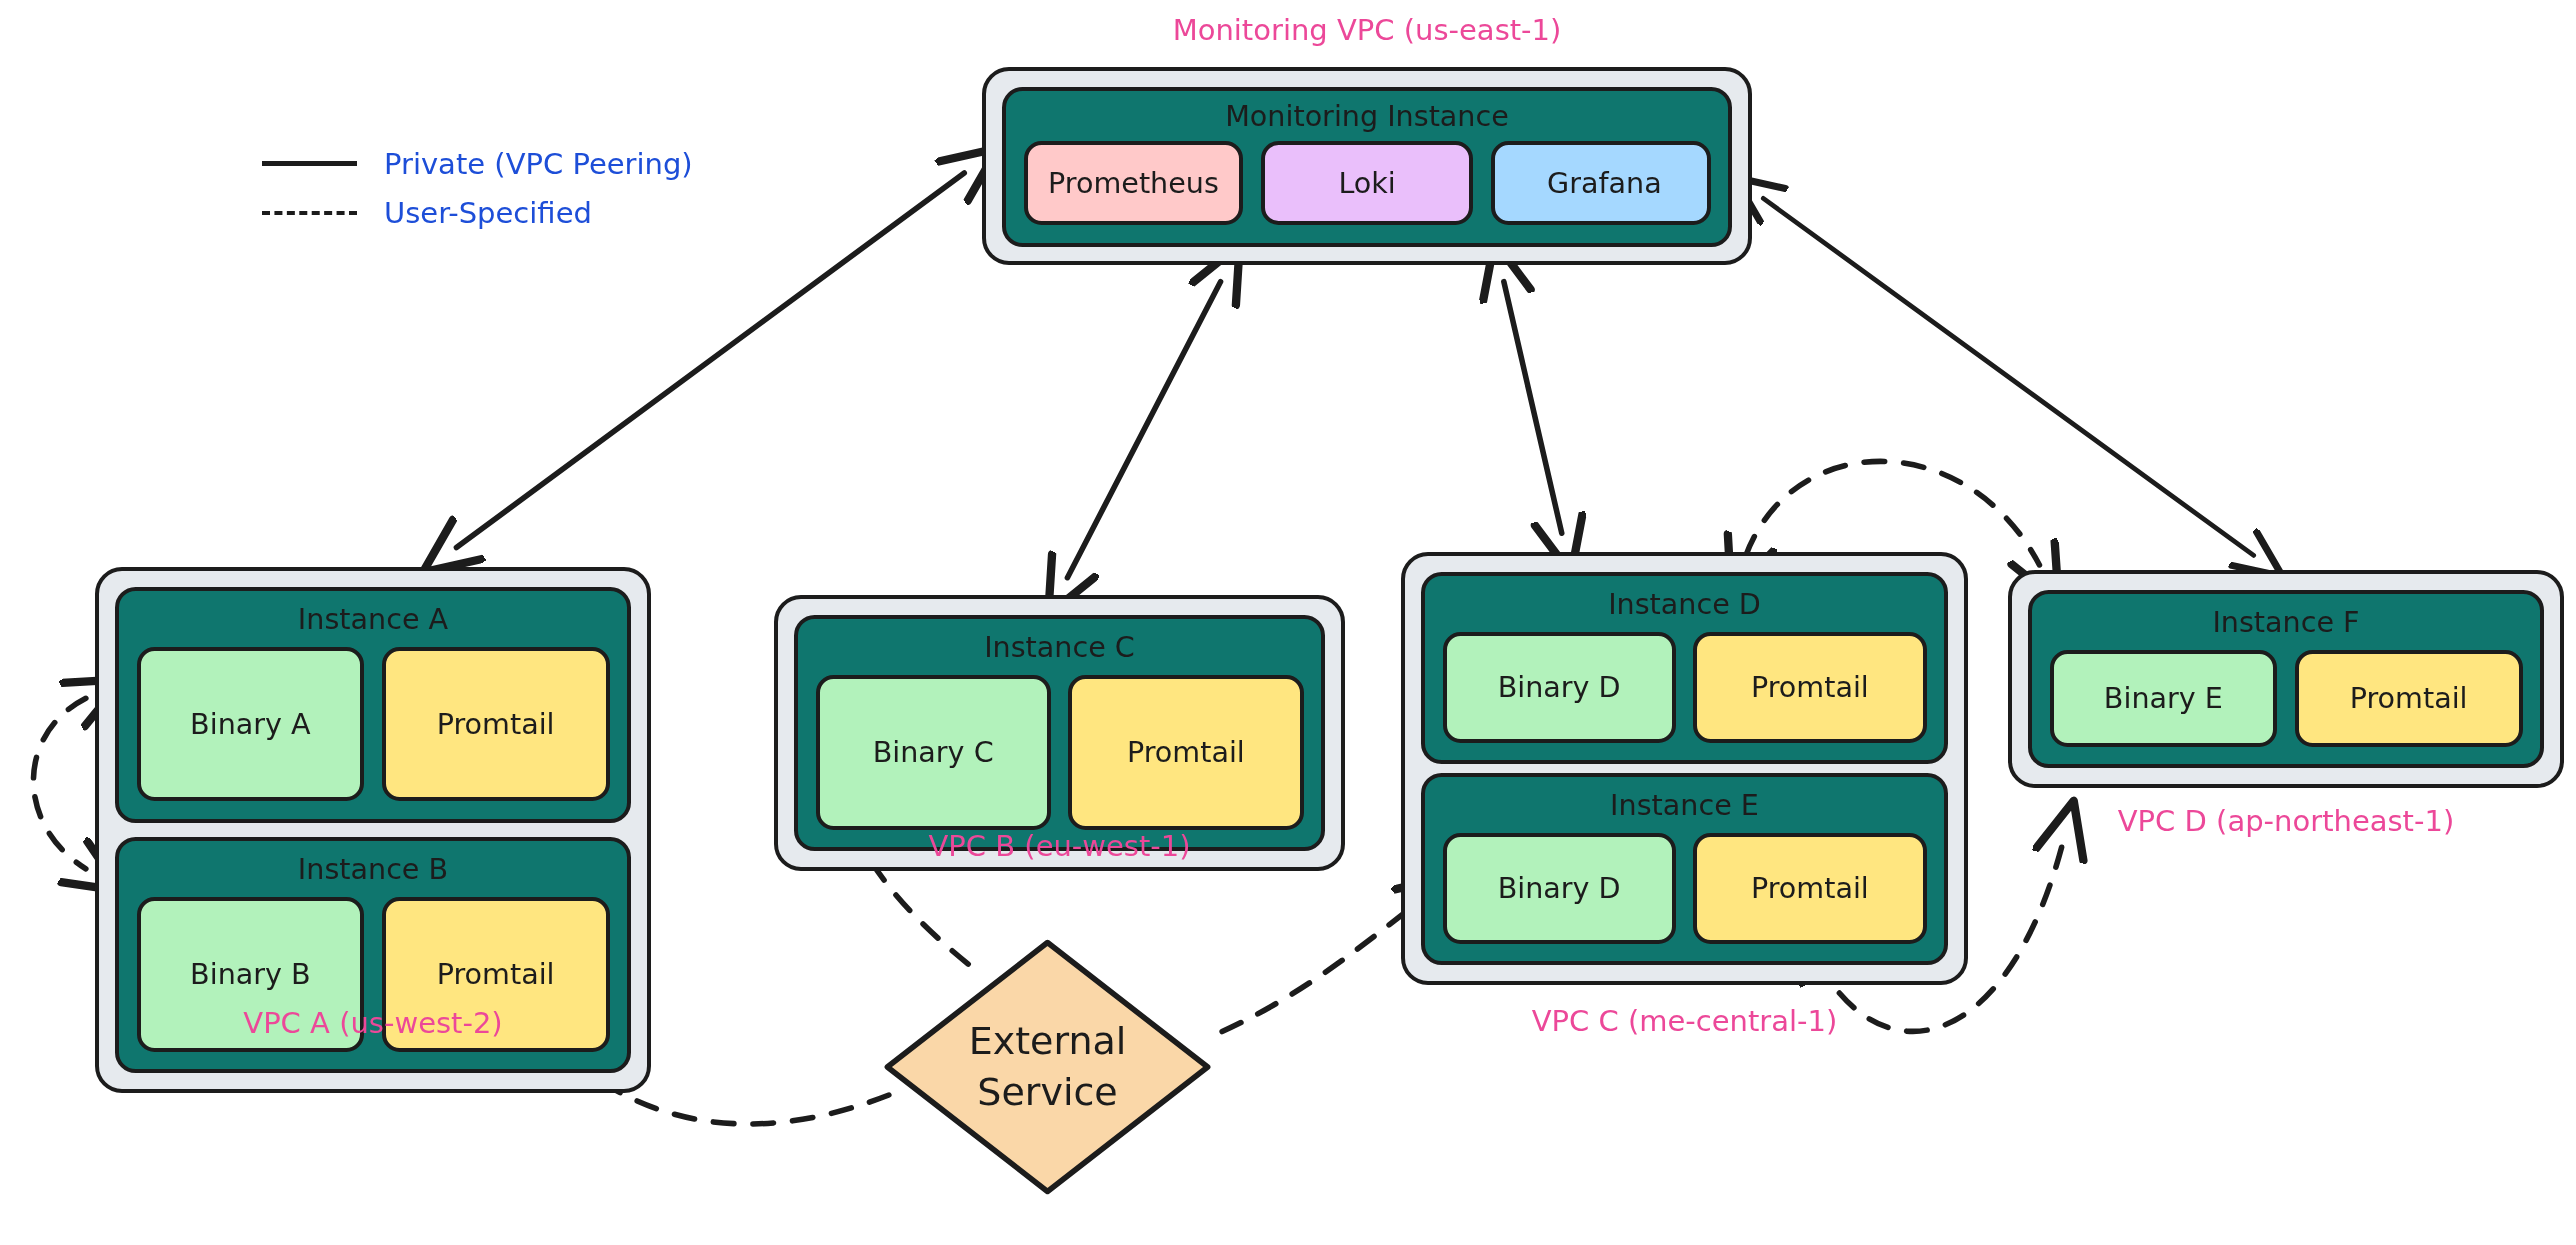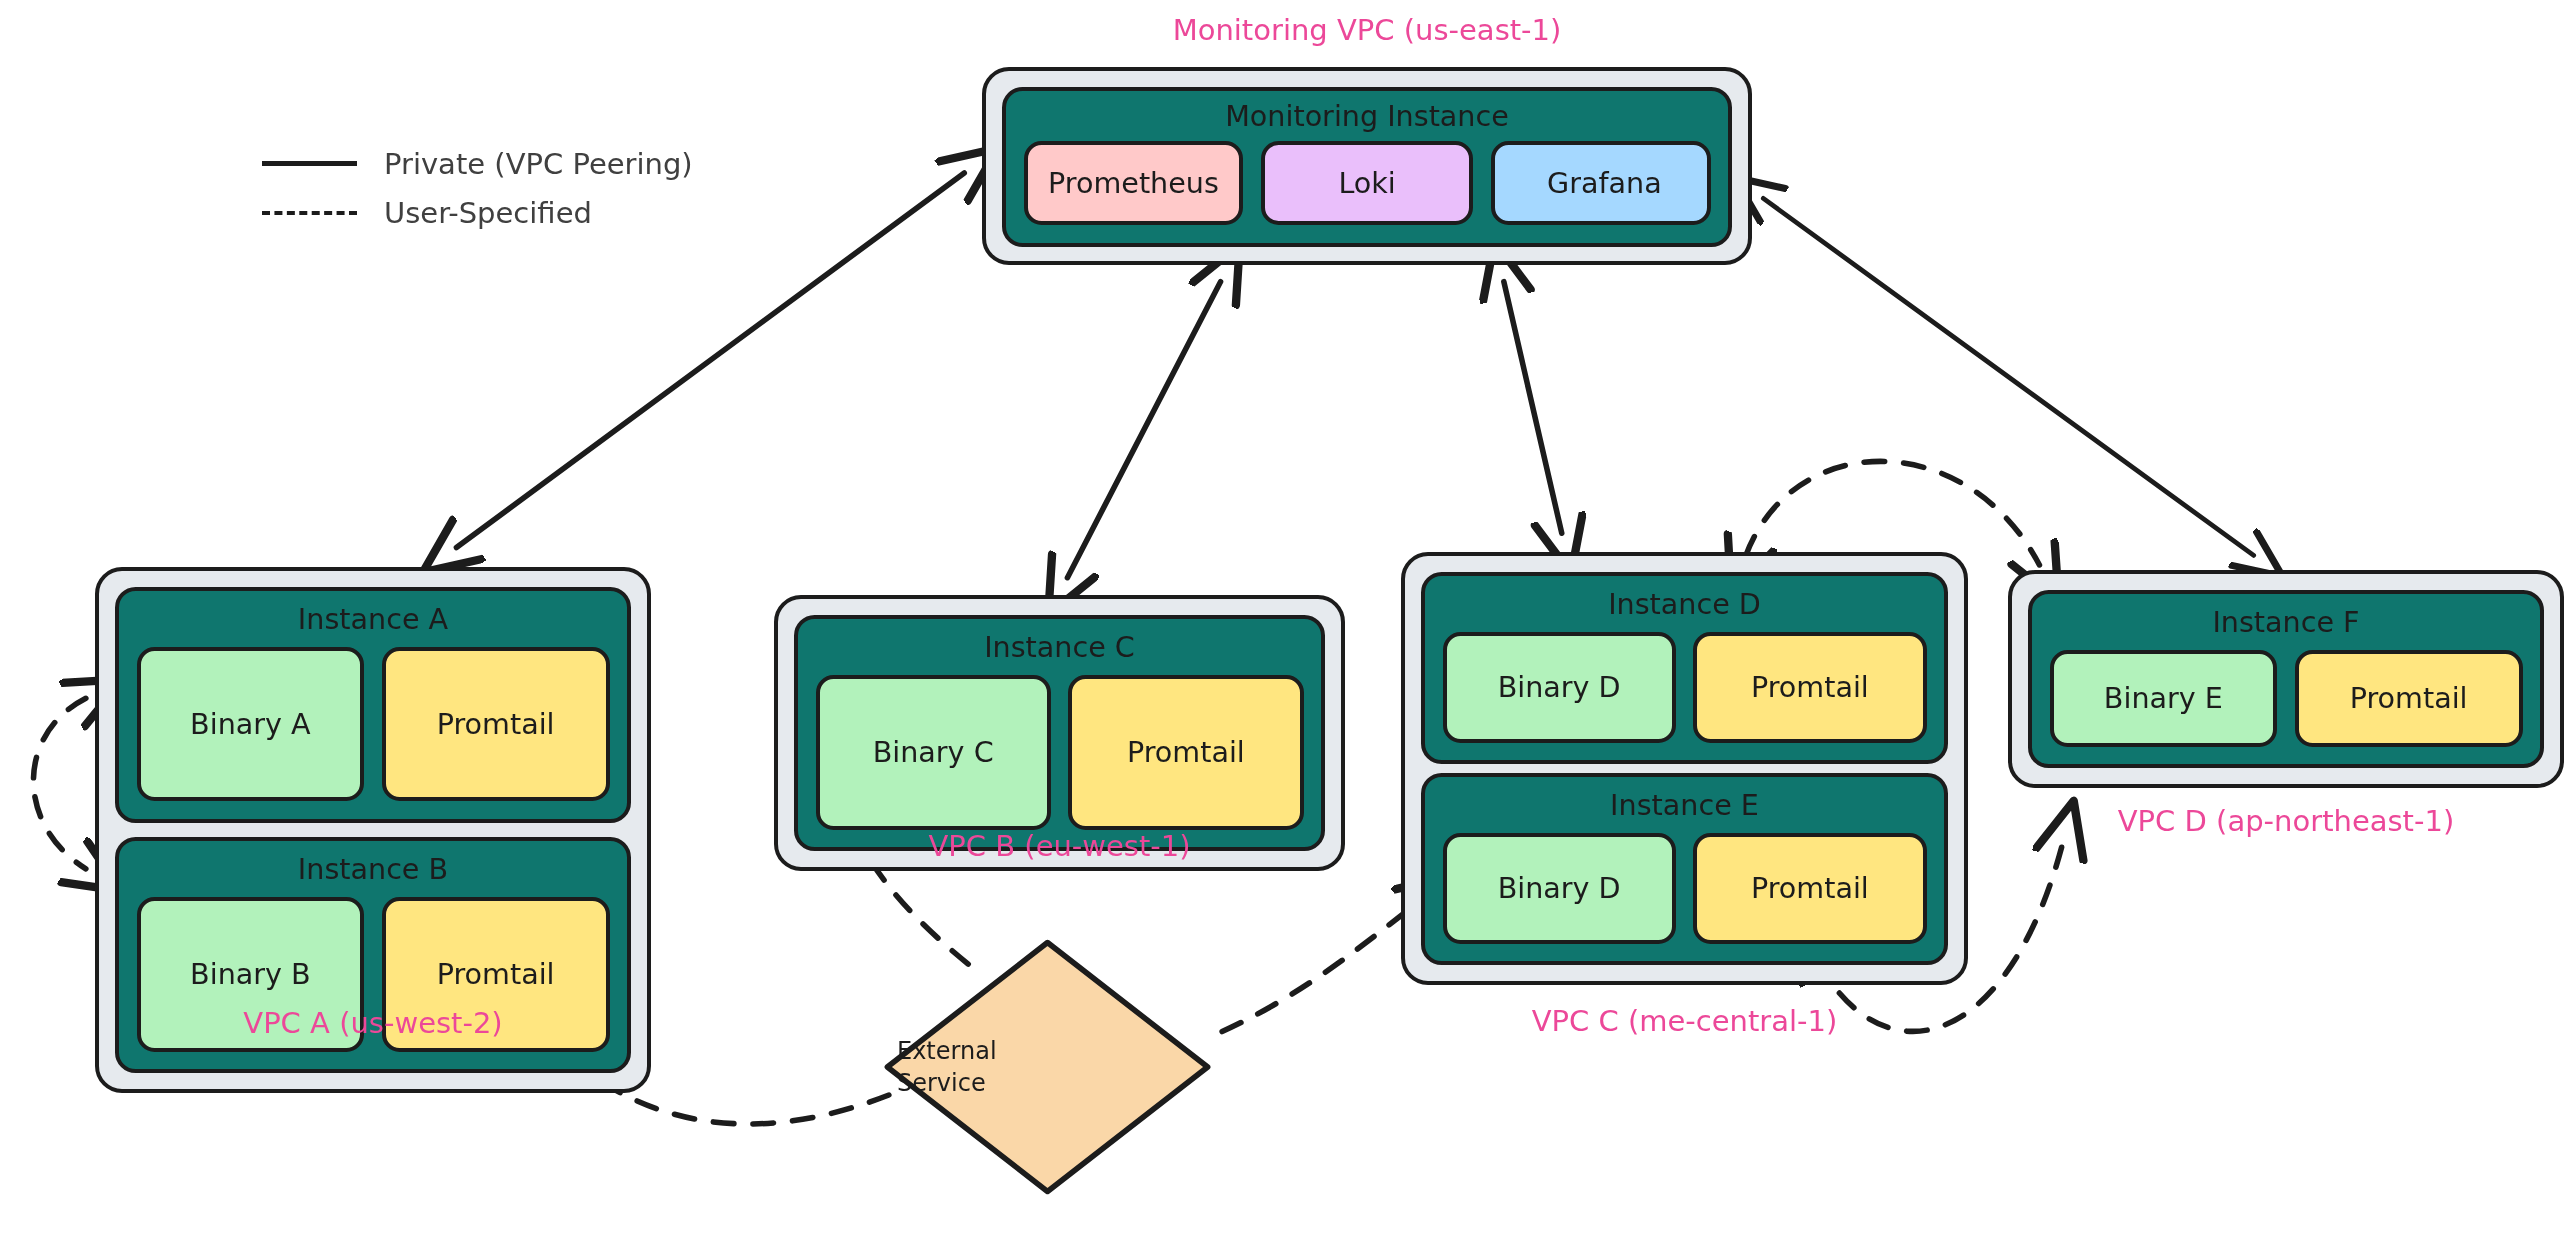--- a/index.html
+++ b/index.html
@@ -109,43 +109,43 @@
   
   #external-service {
     left: 881px; top: 936px; width: 333px; height: 262px;
     z-index: 10;
   }
   #external-service .diamond-wrap {
     position: relative; width: 100%; height: 100%;
   }
   #external-service svg { position: absolute; left: 0; top: 0; }
   #external-service .diamond-text {
-    position: absolute; left: 16px; top: 0; width: 100%; height: 100%;
+    position: absolute; left: 0; top: 0; width: 100%; height: 100%;
     display: flex; flex-direction: column;
-    align-items: flex-start; justify-content: center;
-    font-size: 24px; color: #1c1c1c; line-height: 1.35;
+    align-items: center; justify-content: center;
+    font-size: 38px; color: #1c1c1c; line-height: 1.35;
     text-align: center;
   }
 
   
   #legend {
     left: 262px; top: 139px; width: 492px;
     z-index: 12;
   }
   .legend-row {
     display: flex; align-items: center; gap: 27px;
     height: 49px;
   }
   .legend-swatch { width: 95px; height: 4.8px; flex: 0 0 95px; }
   .legend-swatch.solid { background: #1c1c1c; }
   .legend-swatch.dashed {
     background: none; height: 0;
     border-top: 4.8px dashed #1c1c1c;
   }
-  .legend-text { font-size: 29px; color: #404040; white-space: nowrap; }
+  .legend-text { font-size: 29px; color: #1d4ed8; white-space: nowrap; }
 </style>
 </head>
 <body>
 
 <div id="stage">
 
   <svg class="layer edges" viewBox="0 0 3246 1569">
     <defs>
       <marker id="ah" markerWidth="16" markerHeight="16" refX="3" refY="5" orient="auto-start-reverse" markerUnits="strokeWidth">
         <path d="M0.5,0.6 L10.5,5 L0.5,9.4" fill="none" stroke="#1c1c1c" stroke-width="1.5" stroke-linecap="round" stroke-linejoin="round"></path>

